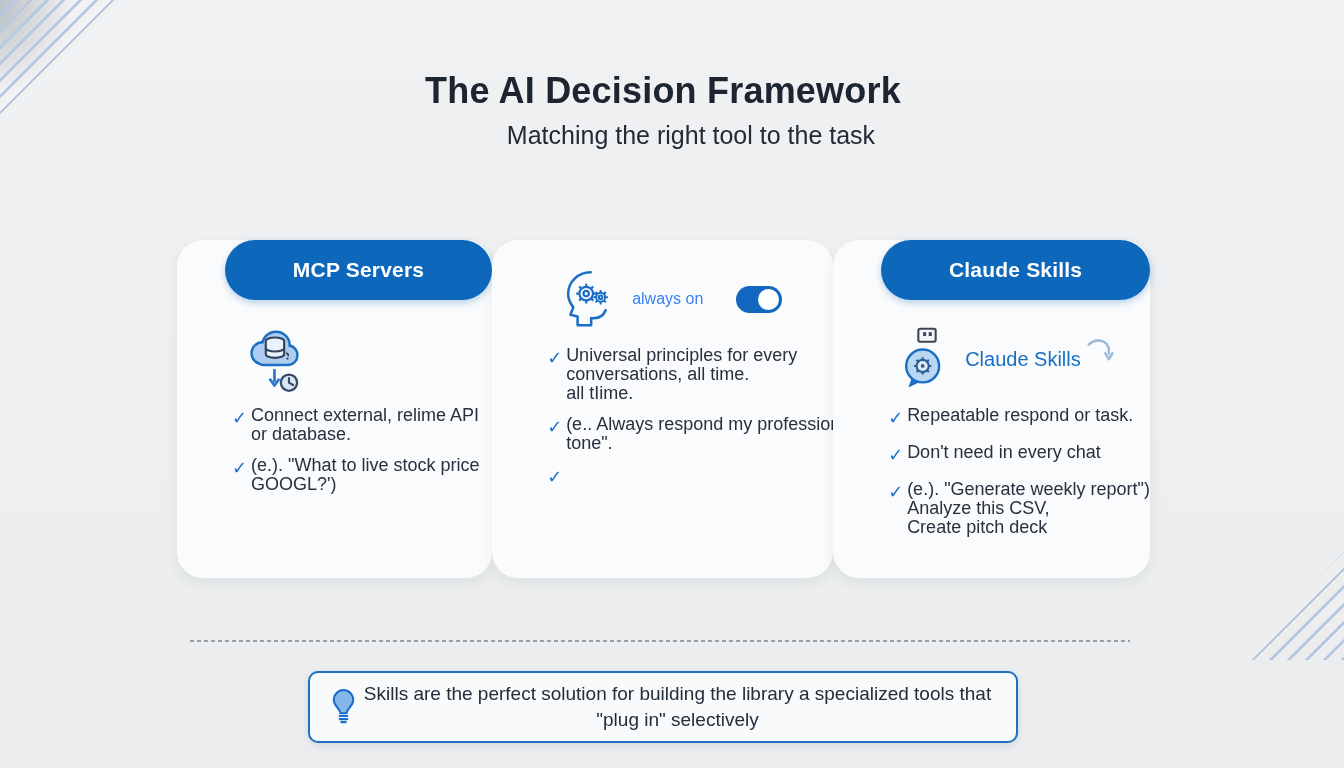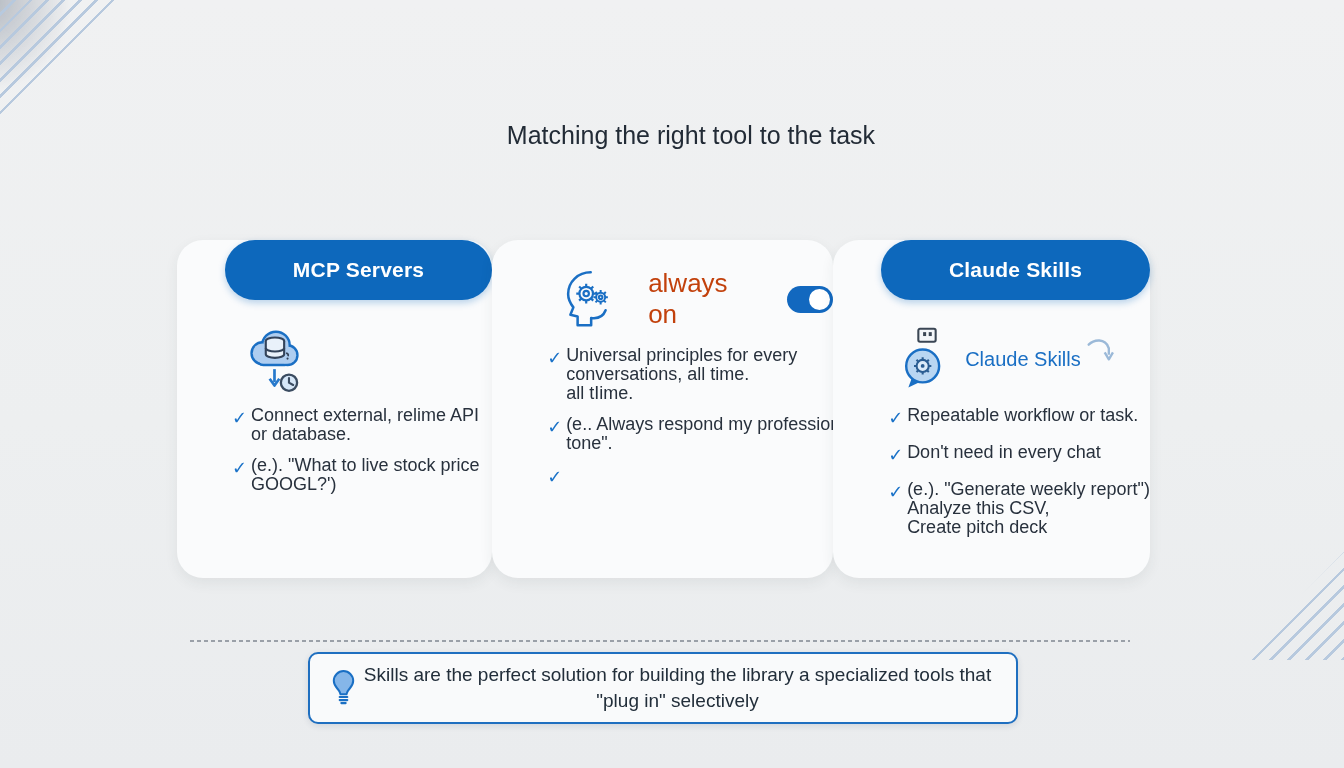--- a/index.html
+++ b/index.html
@@ -25,47 +25,48 @@
     font-size:25px;color:#222b36;margin-left:28px;}
   
   .cards{position:absolute;top:240px;left:177px;width:973px;display:flex;justify-content:space-between;}
   .card{width:293px;min-height:338px;background:#fafbfc;border-radius:26px;
     box-shadow:0 5px 14px rgba(40,50,60,.07);position:relative;padding-left:48px;}
   .card-header{height:60px;border-radius:30px;background:#0d68bc;color:#ffffff;
     display:flex;align-items:center;justify-content:center;
     font-size:21px;font-weight:700;letter-spacing:.2px;
     box-shadow:0 3px 7px rgba(13,104,188,.28);}
   .icon-area{height:86px;margin:16px 0 4px 20px;display:flex;align-items:center;}
-  .always-label{margin-left:32px;font-size:26px;color:#c2410c;}
+  .always-label{margin-left:16px;font-size:16px;color:#3b82f6;}
   .toggle{margin-left:33px;width:46px;height:27px;border-radius:14px;background:#1268bf;position:relative;flex:none;}
   .toggle .knob{position:absolute;right:3px;top:3px;width:21px;height:21px;border-radius:50%;background:#ffffff;}
   .skills-caption{margin-left:12px;font-size:20px;color:#1a6fc4;}
   .curve-arrow{margin-left:4px;margin-top:-14px;}
   .bullets{list-style:none;margin:4px 0 0;padding:0 0 18px 7px;}
   .bullets li{display:flex;margin-bottom:12px;}
   .chk{color:#1a72c8;font-size:18px;font-weight:700;width:19px;flex:none;line-height:25px;}
   .btxt{font-size:18px;line-height:19px;color:#28313d;white-space:pre;}
   
   .divider{position:absolute;top:640px;left:190px;width:940px;height:2px;
     background:repeating-linear-gradient(90deg,#9aa0a8 0 4px,transparent 4px 7px);}
-  .callout{position:absolute;top:652px;left:308px;width:710px;min-height:70px;box-sizing:border-box;
+  .callout{position:absolute;top:671px;left:308px;width:710px;min-height:70px;box-sizing:border-box;
     border:2px solid #1f6fc0;border-radius:10px;background:#f9fafb;
     box-shadow:0 2px 6px rgba(30,60,90,.12);display:flex;align-items:center;padding:8px 18px 8px 20px;}
   .callout-text{flex:1;text-align:center;font-size:19px;line-height:26px;color:#222e3a;white-space:pre-line;}
   svg{display:block;}
 </style>
 </head>
 <body>
 
 <div class="stage">
 
   <div class="smudge-tl"></div>
   <div class="stripes-tl"></div>
   <div class="stripes-br"></div>
 
+  <div class="title">The AI Decision Framework</div>
   <div class="subtitle">Matching the right tool to the task</div>
 
   <div class="cards">
 
     <div class="card">
       <div class="card-header">MCP Servers</div>
       <div class="icon-area">
         <span>
           <svg width="58" height="70" viewBox="0 0 60 72">
             <g fill="#aecdf0" stroke="#1a6fc4" stroke-width="5">
@@ -170,21 +171,21 @@
           <svg width="33" height="30" viewBox="0 0 36 32">
             <path d="M4 8 C10 2 22 1 25.5 11" fill="none" stroke="#9bb9d8" stroke-width="2.6" stroke-linecap="round"></path>
             <path d="M26 11 v8" fill="none" stroke="#9bb9d8" stroke-width="2.6"></path>
             <path d="M21.5 16.5 L26 24 L30.5 16.5" fill="none" stroke="#9bb9d8" stroke-width="2.6" stroke-linejoin="round"></path>
           </svg>
         </span>
       </div>
       <ul class="bullets">
           <li>
             <span class="chk">✓</span>
-            <span class="btxt">Repeatable workflow or task.</span>
+            <span class="btxt">Repeatable respond or task.</span>
           </li>
           <li>
             <span class="chk">✓</span>
             <span class="btxt">Don't need in every chat</span>
           </li>
           <li>
             <span class="chk">✓</span>
             <span class="btxt">(e.). "Generate weekly report")
 Analyze this CSV,
 Create pitch deck</span>

